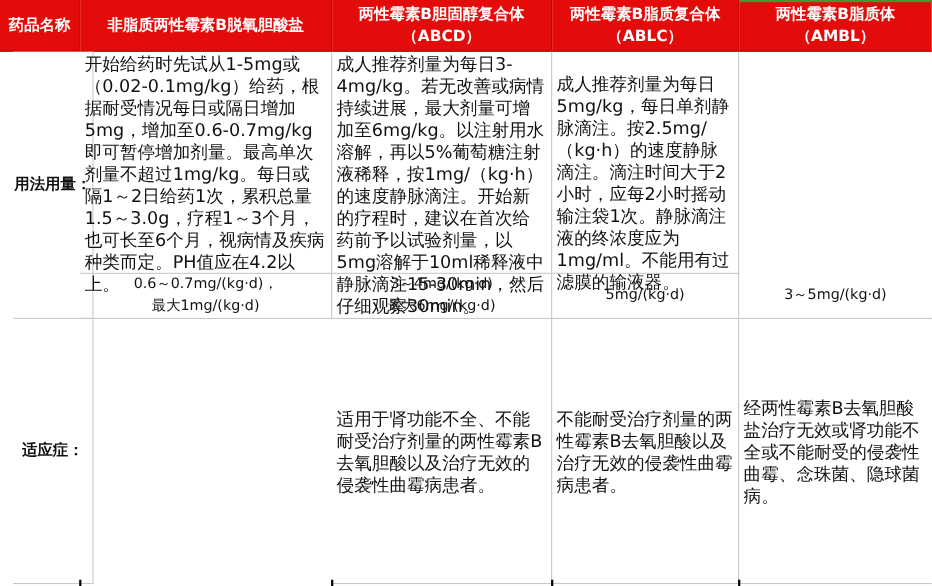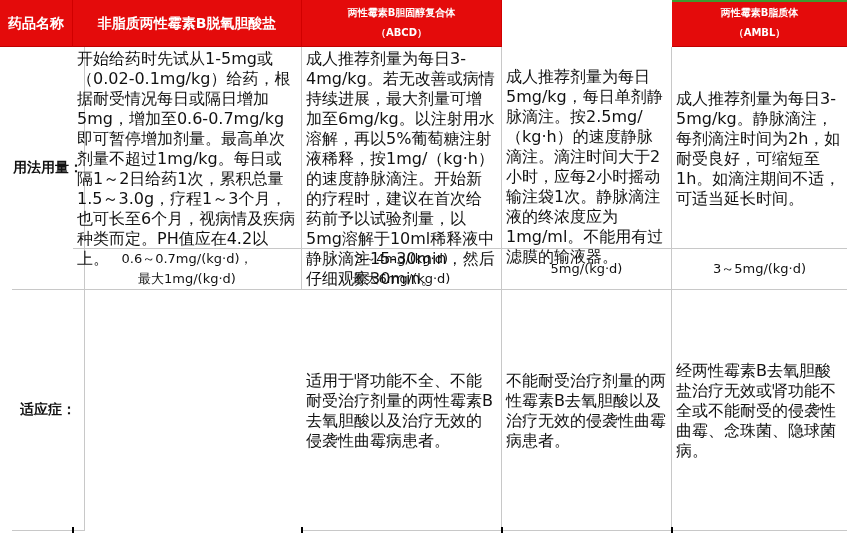--- a/index.html
+++ b/index.html
@@ -5,21 +5,21 @@
   html, body { margin: 0; padding: 0; background: #ffffff; }
   body { width: 847px; height: 533px; overflow: hidden; position: relative;
          font-family: "DejaVu Sans", "Liberation Sans", sans-serif; color: #111; }
   .tbl { position: absolute; left: 0; top: 0; width: 847px; }
   .row { position: absolute; left: 0; width: 847px; }
   .cell { position: absolute; top: 0; box-sizing: border-box;
           border-right: 1px solid #c8c8c8; border-bottom: 1px solid #c8c8c8; }
   .hdr { background: #e40b0b; color: #ffffff; font-weight: bold; font-size: 14px;
          display: flex; align-items: center; justify-content: center; text-align: center;
          line-height: 20px; border-right: 1px solid #d00000; border-bottom: 1px solid #c00000; }
-  .hdr .sub { display: block; font-size: 10px; }
+  .hdr .sub { display: block; font-size: 14px; }
   .label { font-weight: bold; font-size: 14px; display: flex; align-items: center;
            justify-content: center; background: #fff; margin-left: 12px; }
   .txt { font-size: 16px; line-height: 20px; padding: 2px 4px 0 4px; }
   .vc { display: flex; align-items: center; }
   .dose { font-size: 13px; line-height: 20px; display: flex; align-items: center;
           justify-content: center; text-align: center; }
   .c0 { left: 0; width: 73px; }
   .c1 { left: 73px; width: 229px; }
   .c2 { left: 302px; width: 200px; }
   .c3 { left: 502px; width: 170px; }
@@ -38,20 +38,26 @@
     </div>
     <div class="cell hdr c1" style="height:47px;">
       <span>非脂质两性霉素B脱氧胆酸盐</span>
     </div>
     <div class="cell hdr c2" style="height:47px;">
       <div>
         <span class="sub">两性霉素B胆固醇复合体</span>
         <span class="sub">（ABCD）</span>
       </div>
     </div>
+    <div class="cell hdr c3" style="height:47px;">
+      <div>
+        <span class="sub">两性霉素B脂质复合体</span>
+        <span class="sub">（ABLC）</span>
+      </div>
+    </div>
     <div class="cell hdr c4" style="height:47px;">
       <div>
         <span class="sub">两性霉素B脂质体</span>
         <span class="sub">（AMBL）</span>
       </div>
     </div>
   </div>
   <div class="green-strip"></div>
 
   <div class="cell label c0" style="top:47px; height:243px;">
@@ -60,23 +66,20 @@
 
   <div class="row" style="top:47px; height:202px;">
     <div class="cell txt c1" style="height:202px;">
       <span>开始给药时先试从1-5mg或（0.02-0.1mg/kg）给药，根据耐受情况每日或隔日增加5mg，增加至0.6-0.7mg/kg即可暂停增加剂量。最高单次剂量不超过1mg/kg。每日或隔1～2日给药1次，累积总量1.5～3.0g，疗程1～3个月，也可长至6个月，视病情及疾病种类而定。PH值应在4.2以上。</span>
     </div>
     <div class="cell txt c2" style="height:202px;">
       <span>成人推荐剂量为每日3-4mg/kg。若无改善或病情持续进展，最大剂量可增加至6mg/kg。以注射用水溶解，再以5%葡萄糖注射液稀释，按1mg/（kg·h）的速度静脉滴注。开始新的疗程时，建议在首次给药前予以试验剂量，以5mg溶解于10ml稀释液中静脉滴注15-30min，然后仔细观察30min。</span>
     </div>
     <div class="cell txt vc c3" style="height:202px; align-items:flex-start; padding-top:20px;">
       <span>成人推荐剂量为每日5mg/kg，每日单剂静脉滴注。按2.5mg/（kg·h）的速度静脉滴注。滴注时间大于2小时，应每2小时摇动输注袋1次。静脉滴注液的终浓度应为1mg/ml。不能用有过滤膜的输液器。</span>
-    </div>
-    <div class="cell txt vc c4" style="height:202px;">
-      <span>成人推荐剂量为每日3-5mg/kg。静脉滴注，每剂滴注时间为2h，如耐受良好，可缩短至1h。如滴注期间不适，可适当延长时间。</span>
     </div>
   </div>
 
   <div class="row" style="top:249px; height:41px;">
     <div class="cell dose c1" style="height:41px;">
       <div>
         <div>0.6～0.7mg/(kg·d)，</div>
         <div>最大1mg/(kg·d)</div>
       </div>
     </div>

